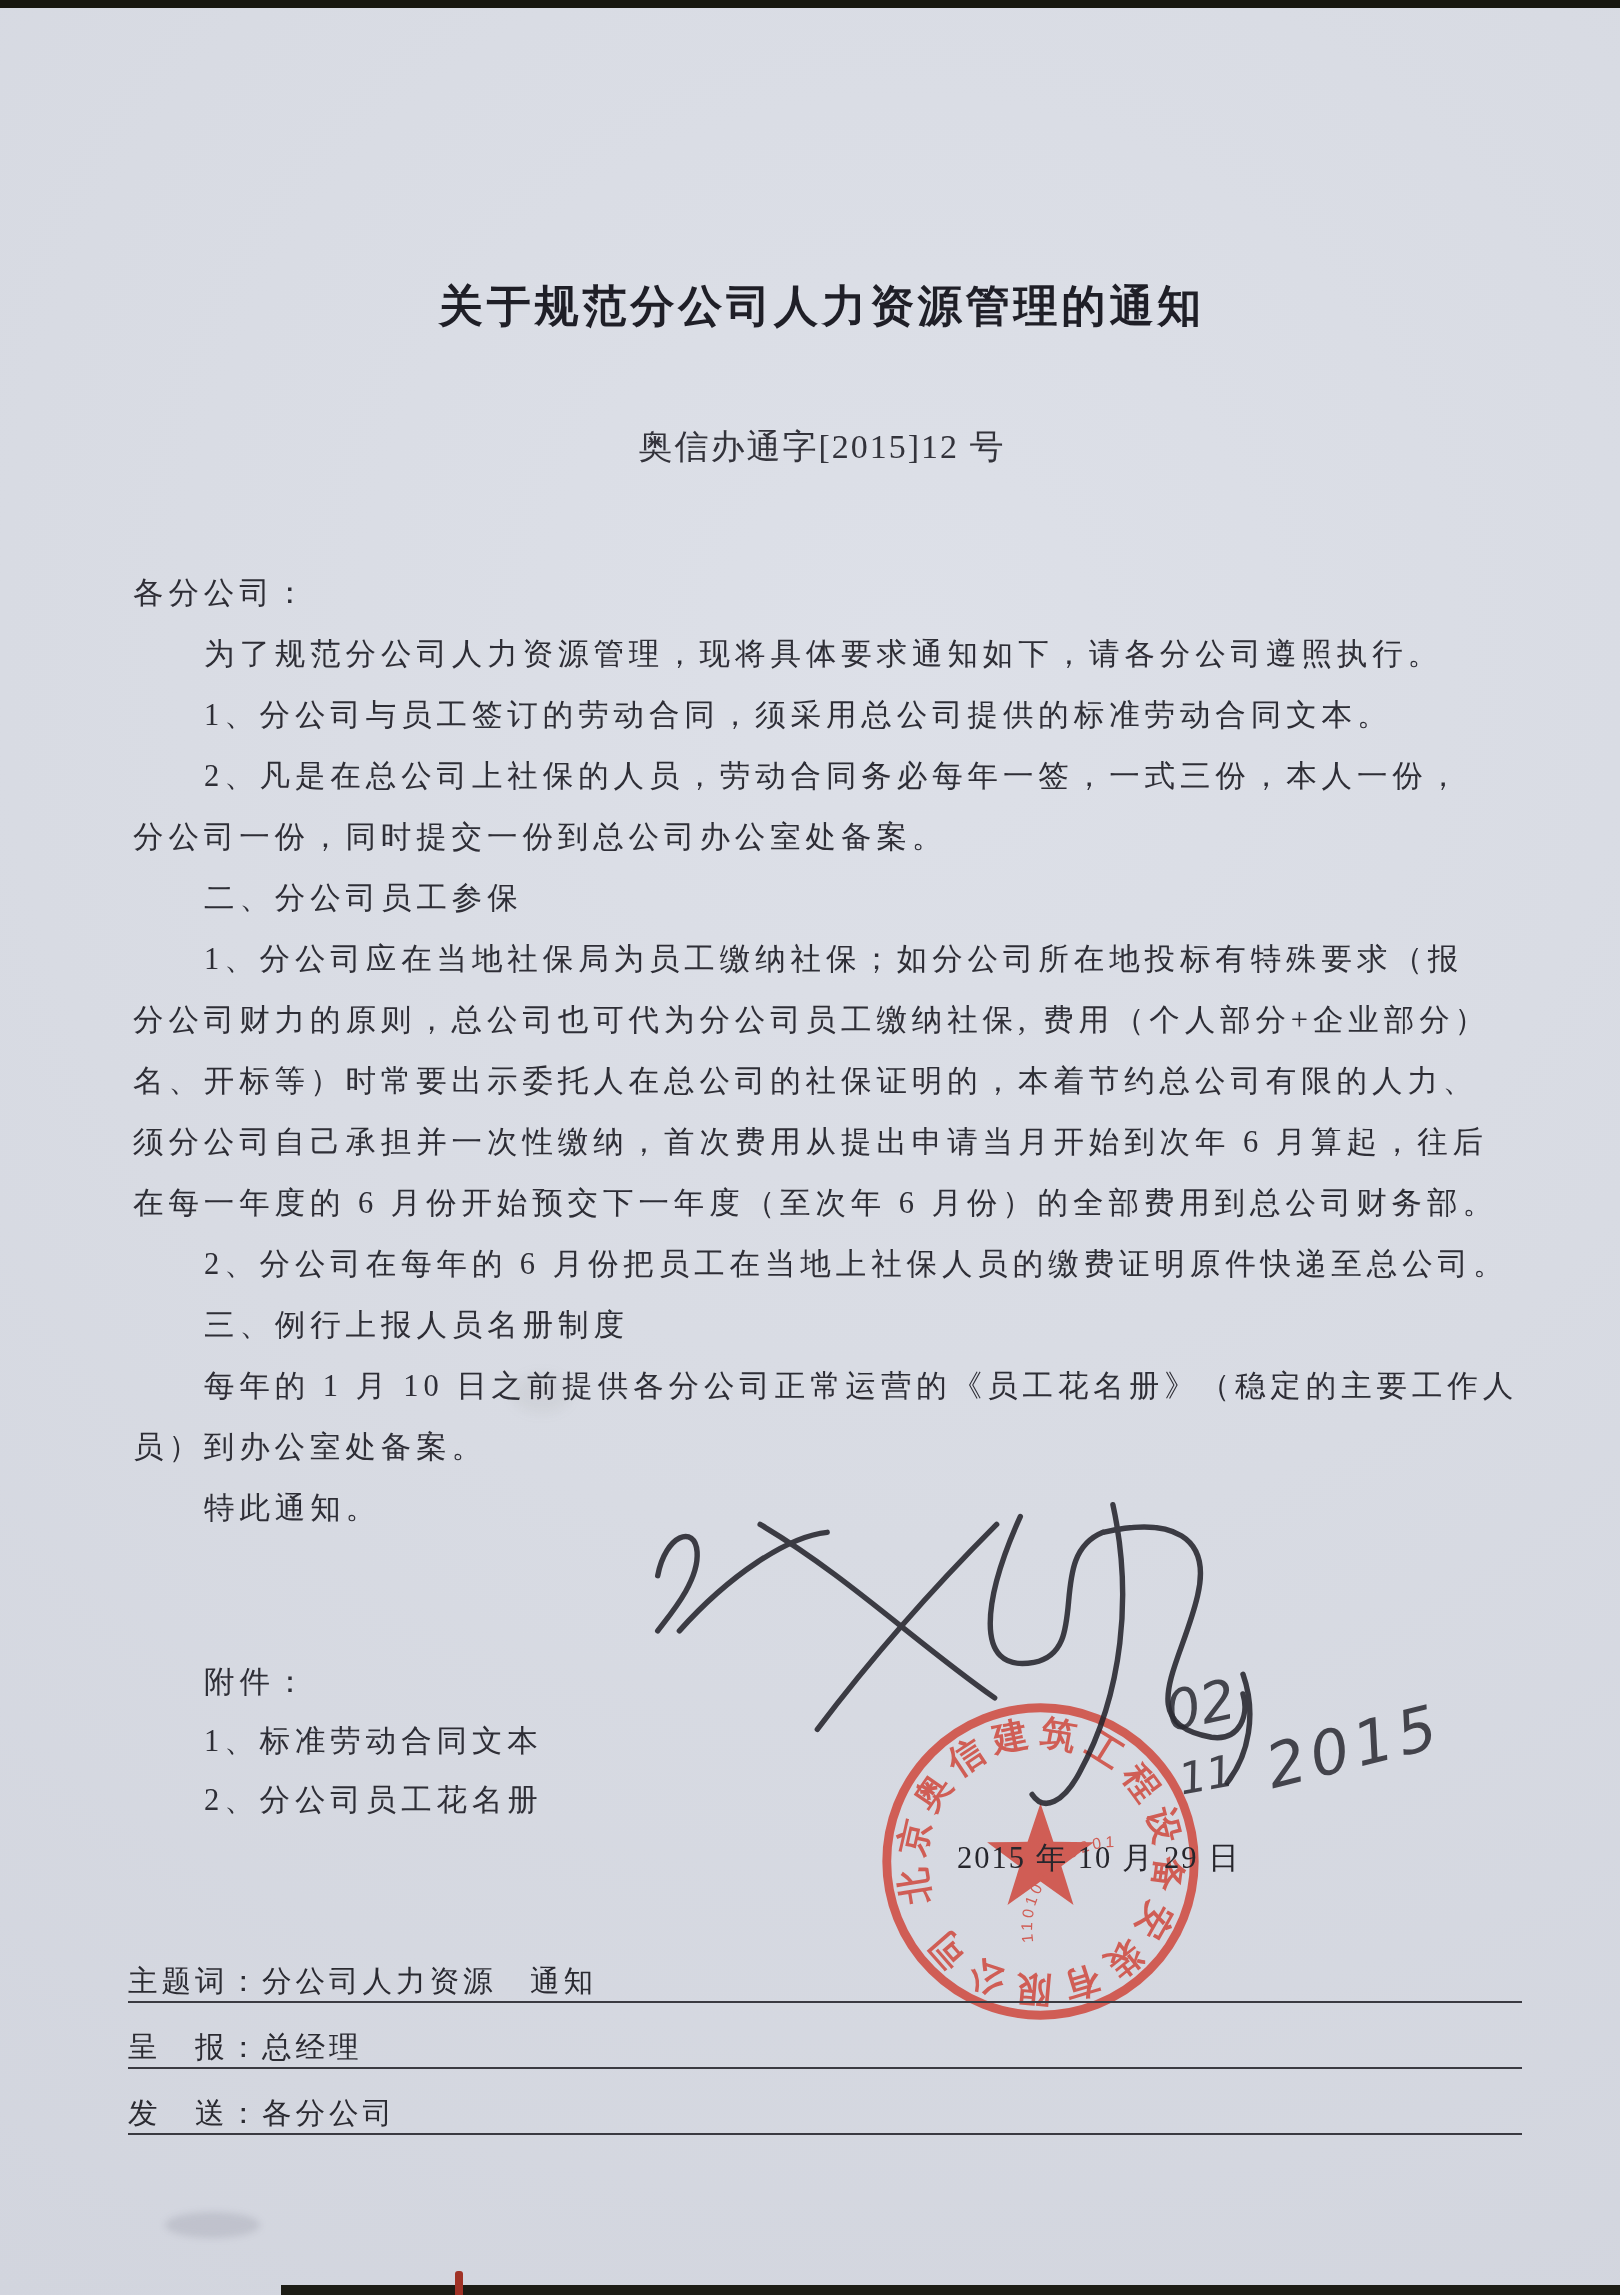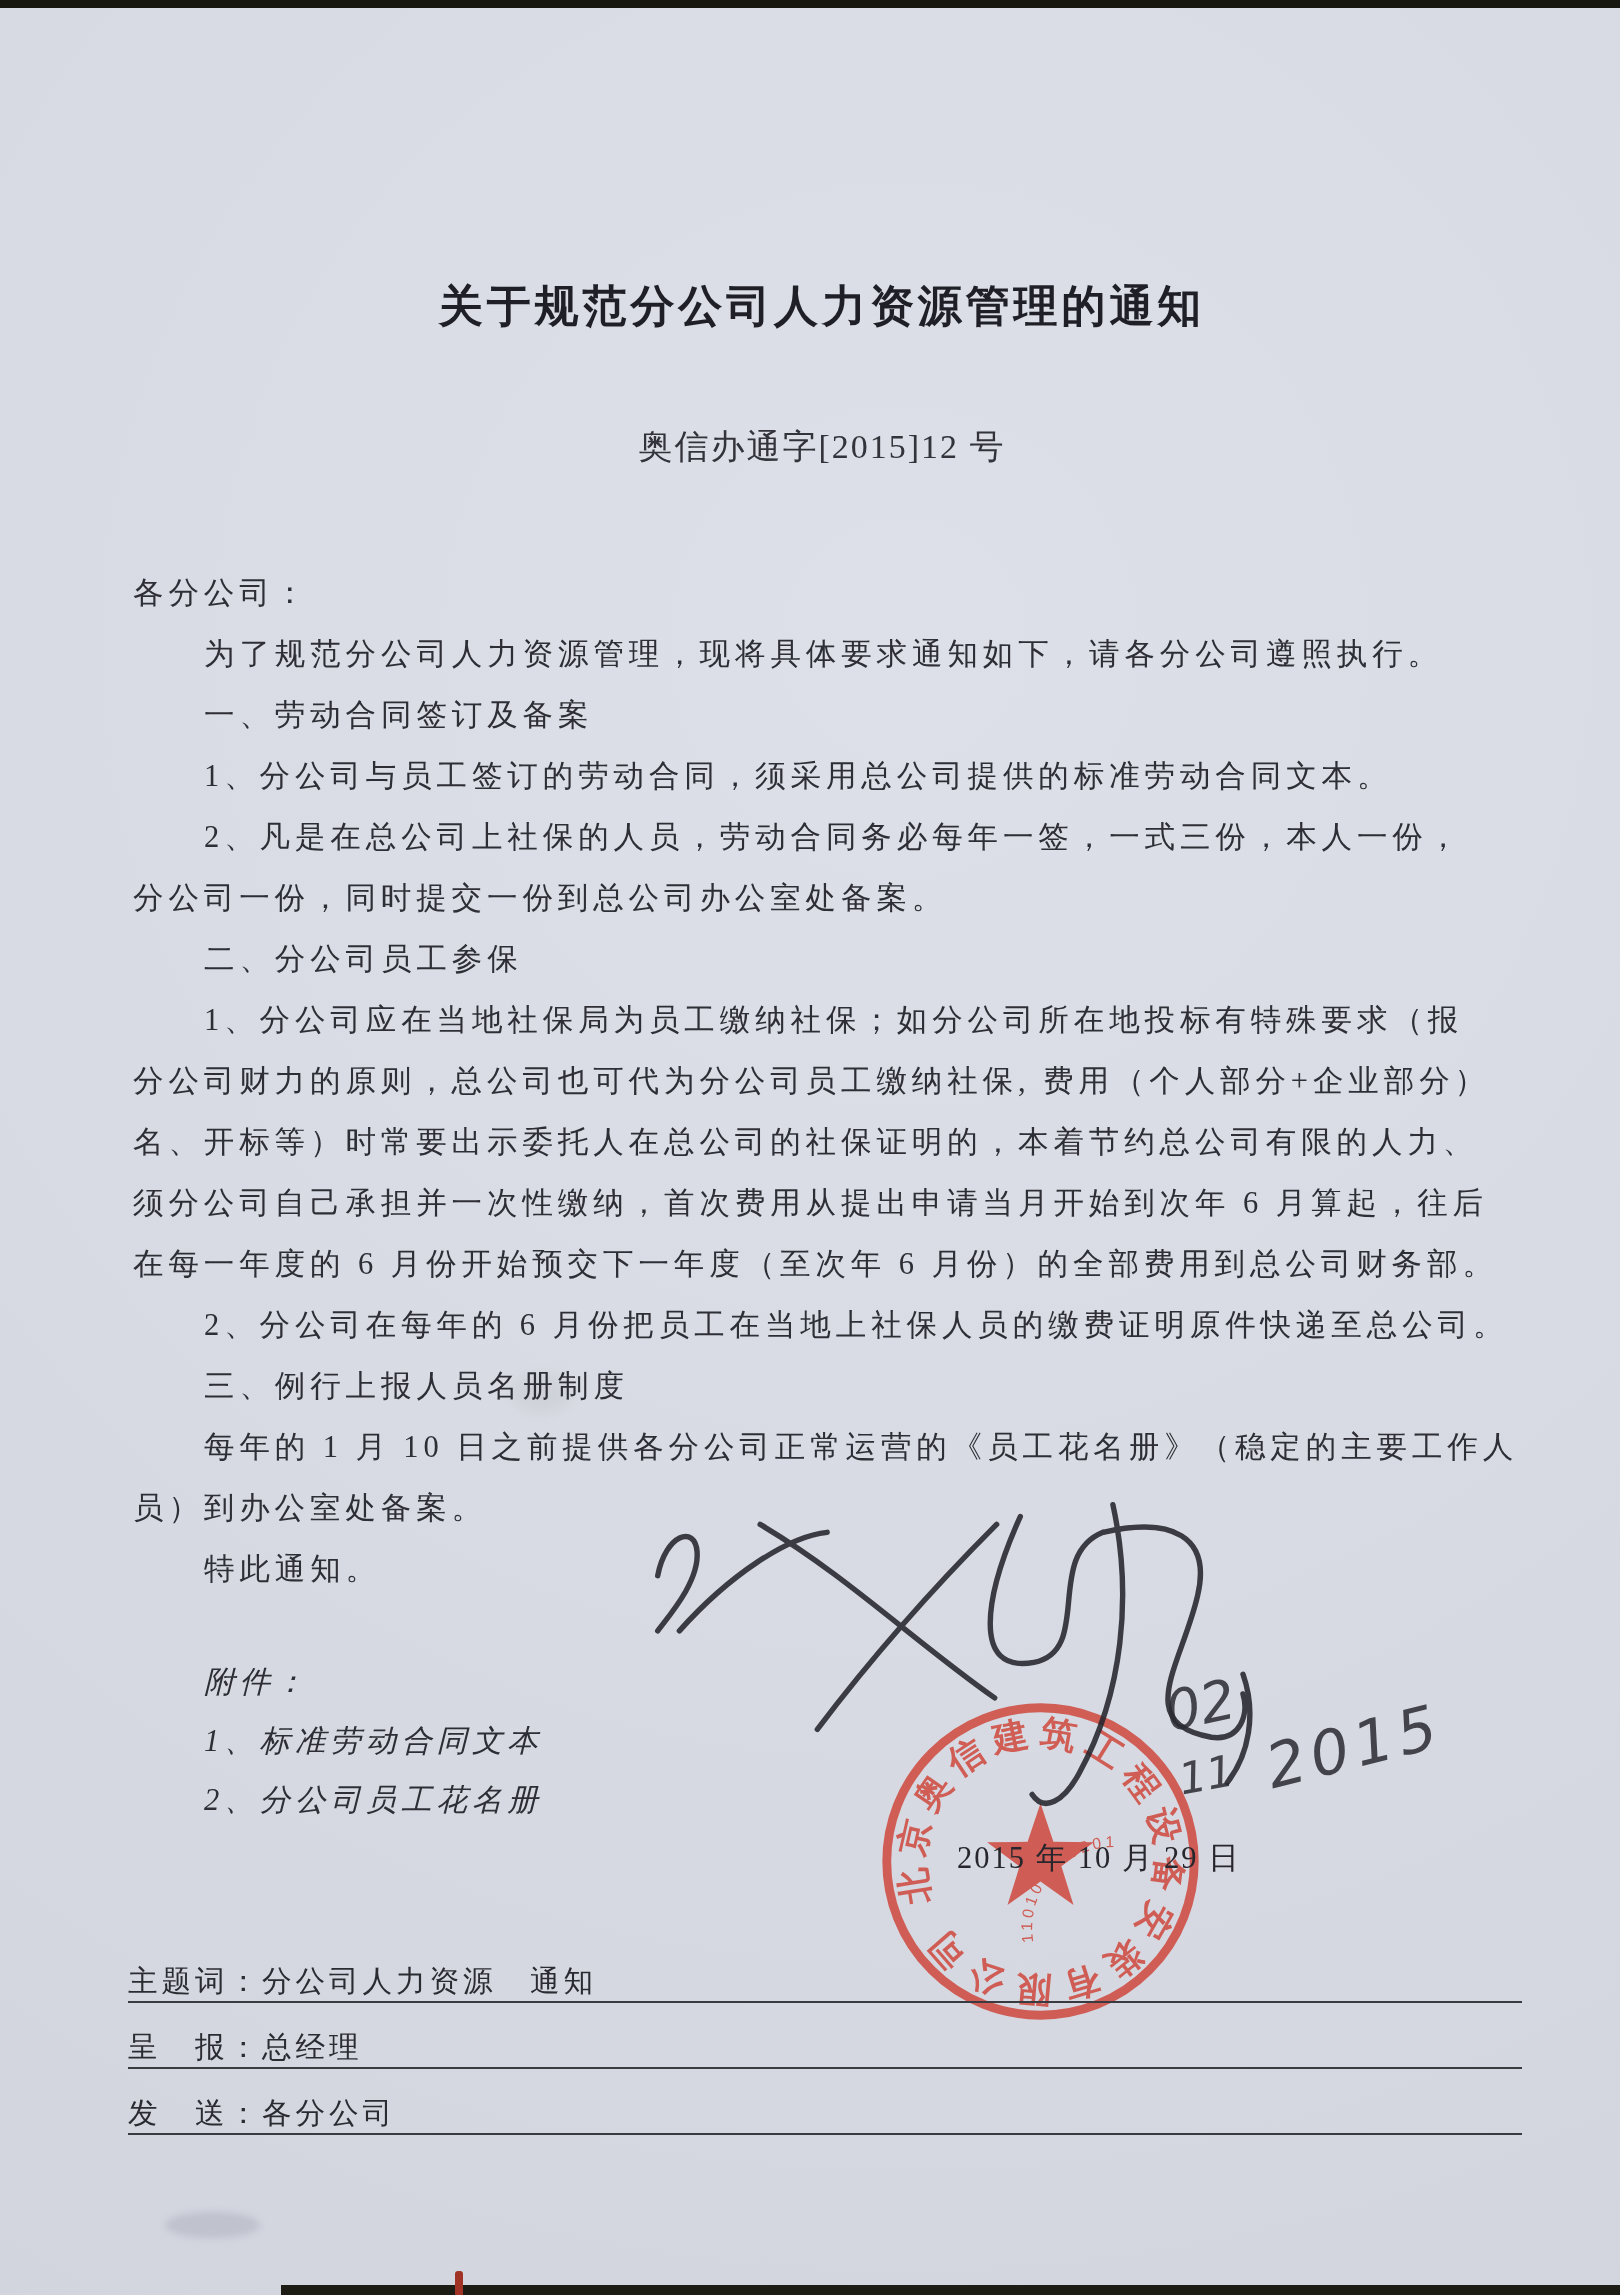--- a/index.html
+++ b/index.html
@@ -33,21 +33,21 @@
   .body-lines{
     position:absolute;left:133px;top:563px;width:1364px;
     font-size:30.5px;letter-spacing:4.9px;
   }
   .bline{height:61px;line-height:61px;white-space:nowrap;}
   .bline.ind{padding-left:71px;}
   .attach{
     position:absolute;left:133px;top:1653px;width:788px;
     font-size:30.5px;letter-spacing:4.9px;
   }
-  .aline{height:59px;line-height:59px;padding-left:71px;white-space:nowrap;font-style:italic;}
+  .aline{height:59px;line-height:59px;padding-left:71px;white-space:nowrap;}
 
   .date-line{
     position:absolute;left:957px;top:1838px;
     font-size:30.5px;letter-spacing:2px;color:#26262c;z-index:5;white-space:nowrap;
   }
   .stamp{position:absolute;left:871px;top:1692px;z-index:3;}
   .signature{position:absolute;left:630px;top:1487px;z-index:4;}
   .hand{font-family:"DejaVu Sans",sans-serif;font-style:italic;fill:#2a2a32;opacity:.85;}
 
   .footer{position:absolute;left:128px;top:1962px;width:1394px;font-size:29.6px;letter-spacing:3.9px;color:#2b2b32;z-index:6;}
@@ -63,21 +63,20 @@
   <div class="red-dash"></div>
   <div class="smudge"></div>
   <div class="smudge2"></div>
 
   <div class="doc-title">关于规范分公司人力资源管理的通知</div>
   <div class="doc-number">奥信办通字[2015]12 号</div>
 
   <div class="body-lines">
       <div class="bline">各分公司：</div>
       <div class="bline ind">为了规范分公司人力资源管理，现将具体要求通知如下，请各分公司遵照执行。</div>
-      <div class="bline ind">一、劳动合同签订及备案</div>
       <div class="bline ind">1、分公司与员工签订的劳动合同，须采用总公司提供的标准劳动合同文本。</div>
       <div class="bline ind">2、凡是在总公司上社保的人员，劳动合同务必每年一签，一式三份，本人一份，</div>
       <div class="bline">分公司一份，同时提交一份到总公司办公室处备案。</div>
       <div class="bline ind">二、分公司员工参保</div>
       <div class="bline ind">1、分公司应在当地社保局为员工缴纳社保；如分公司所在地投标有特殊要求（报</div>
       <div class="bline">分公司财力的原则，总公司也可代为分公司员工缴纳社保, 费用（个人部分+企业部分）</div>
       <div class="bline">名、开标等）时常要出示委托人在总公司的社保证明的，本着节约总公司有限的人力、</div>
       <div class="bline">须分公司自己承担并一次性缴纳，首次费用从提出申请当月开始到次年 6 月算起，往后</div>
       <div class="bline">在每一年度的 6 月份开始预交下一年度（至次年 6 月份）的全部费用到总公司财务部。</div>
       <div class="bline ind">2、分公司在每年的 6 月份把员工在当地上社保人员的缴费证明原件快递至总公司。</div>

